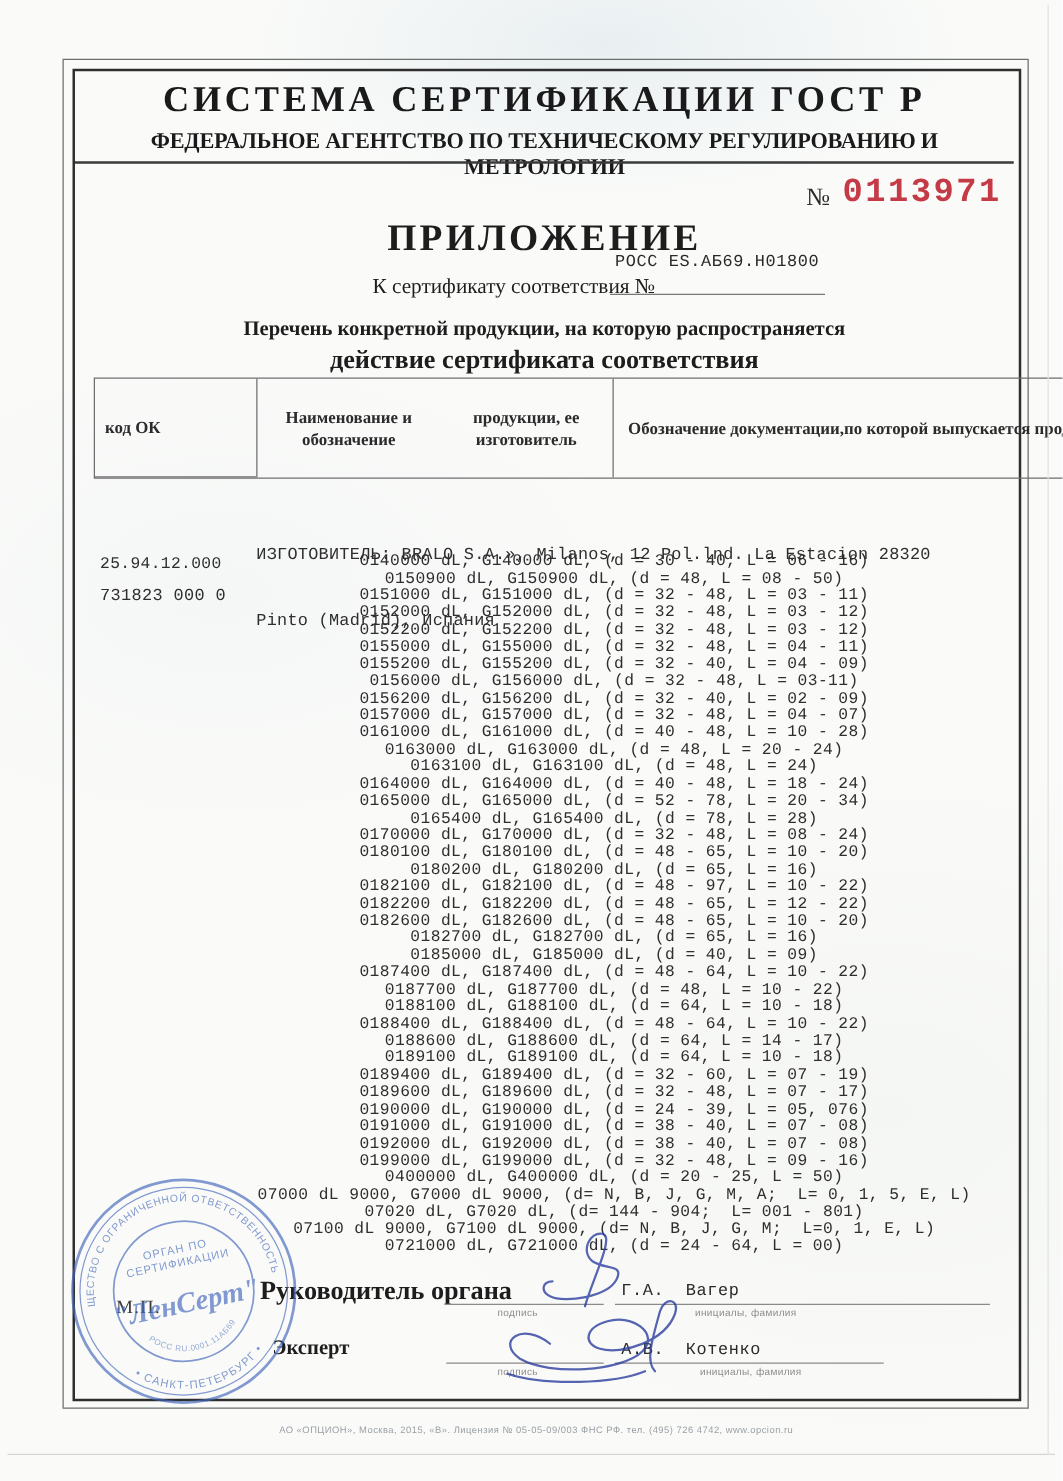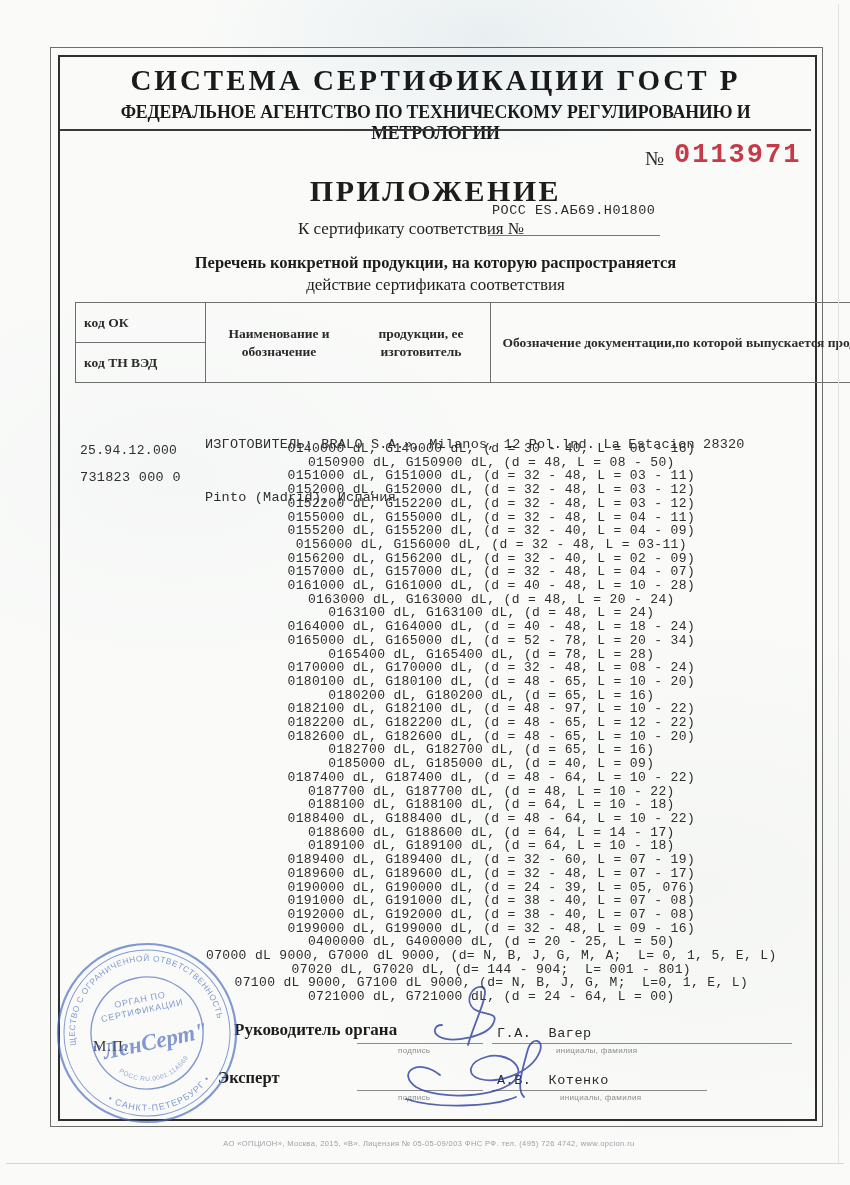--- a/index.html
+++ b/index.html
@@ -27,38 +27,38 @@
   .num-sign{left:645px;top:147px;font-size:20px;color:#2c2c2c;}
   .num-value{left:674px;top:140px;font-family:"Liberation Mono","DejaVu Sans Mono",monospace;font-size:27px;font-weight:bold;letter-spacing:2px;color:#c43a46;}
 
   .attachment-title{top:174px;font-size:30px;font-weight:bold;letter-spacing:2.5px;}
 
   .cert-label{left:298px;top:219px;font-size:17px;font-weight:normal;}
   .cert-no{left:492px;top:203px;font-family:"Liberation Mono","DejaVu Sans Mono",monospace;font-size:13.5px;letter-spacing:0.5px;color:#2a2a2a;white-space:pre;}
   .cert-line{position:absolute;left:488px;top:235px;width:172px;border-top:1px solid #777;}
 
   .subhead1{top:253px;font-size:16.5px;font-weight:bold;}
-  .subhead2{top:275px;font-size:17px;font-weight:normal;}
+  .subhead2{top:275px;font-size:21px;font-weight:bold;}
 
   .tbl{position:absolute;left:75px;top:302px;width:831px;height:81px;border:1px solid #6f6f6f;box-sizing:border-box;display:flex;}
   .tbl .c1{width:130px;border-right:1px solid #6f6f6f;box-sizing:border-box;display:flex;flex-direction:column;}
   .tbl .c1 .cell{flex:1;display:flex;align-items:center;padding-left:8px;font-size:13.5px;font-weight:bold;color:#2b2b2b;}
   .tbl .c1 .cell.top{border-bottom:1px solid #6f6f6f;}
   .tbl .c2{width:285px;border-right:1px solid #6f6f6f;box-sizing:border-box;}
   .tbl .c3{flex:1;}
   .tbl .hcell{height:100%;display:flex;align-items:center;justify-content:center;font-size:13.5px;font-weight:bold;color:#2b2b2b;line-height:18px;text-align:center;}
 
   .mono{font-family:"Liberation Mono","DejaVu Sans Mono",monospace;white-space:pre;color:#2e2e2e;}
   .manu{left:205px;top:401px;font-size:13.5px;line-height:17.5px;letter-spacing:0.2px;}
   .code-ok{left:80px;top:443px;font-size:13px;letter-spacing:0.3px;}
   .code-tnved{left:80px;top:470px;font-size:13.5px;letter-spacing:0.3px;}
   .products{left:206px;top:442px;font-size:13px;line-height:13.7px;letter-spacing:0.35px;text-align:center;}
   .products .pline{white-space:pre;}
 
-  .sig-label1{left:234px;top:1020px;font-size:17px;font-weight:bold;}
+  .sig-label1{left:208px;top:1020px;font-size:21px;font-weight:bold;}
   .sig-label2{left:218px;top:1068px;font-size:16.5px;font-weight:bold;}
   .sig-line{position:absolute;border-top:1px solid #8a8a8a;}
   .cap{position:absolute;font-family:"Liberation Sans","DejaVu Sans",sans-serif;font-size:8px;color:#8c8c8c;letter-spacing:0.3px;}
   .sig-name{position:absolute;font-family:"Liberation Mono","DejaVu Sans Mono",monospace;font-size:13.5px;letter-spacing:0.5px;color:#2a2a2a;white-space:pre;}
   .mp{left:93px;top:1038px;font-size:15px;color:#3a3a3a;letter-spacing:1px;text-align:center;}
 
   .footer{top:1139px;left:4px;width:850px;text-align:center;font-family:"Liberation Sans","DejaVu Sans",sans-serif;font-size:7.5px;color:#999fa4;letter-spacing:0.4px;}
 
   .stamp{position:absolute;left:52px;top:938px;width:190px;height:190px;transform:rotate(-12deg);opacity:0.66;pointer-events:none;}
   .sigs{position:absolute;left:340px;top:975px;width:240px;height:145px;pointer-events:none;}
@@ -83,21 +83,20 @@
   <div class="abs cert-label">К сертификату соответствия №</div>
   <div class="abs cert-no">РОСС ES.АБ69.Н01800</div>
   <div class="cert-line"></div>
 
   <div class="abs ctr subhead1">Перечень конкретной продукции,  на которую распространяется</div>
   <div class="abs ctr subhead2">действие сертификата соответствия</div>
 
   <div class="tbl">
     <div class="c1">
       <div class="cell top">код ОК</div>
-      <div class="cell">код ТН ВЭД</div>
     </div>
     <div class="c2">
       <div class="hcell">
         <span>Наименование и обозначение</span>
         <span>продукции, ее изготовитель</span>
       </div>
     </div>
     <div class="c3">
       <div class="hcell">
         <span>Обозначение документации,</span>

